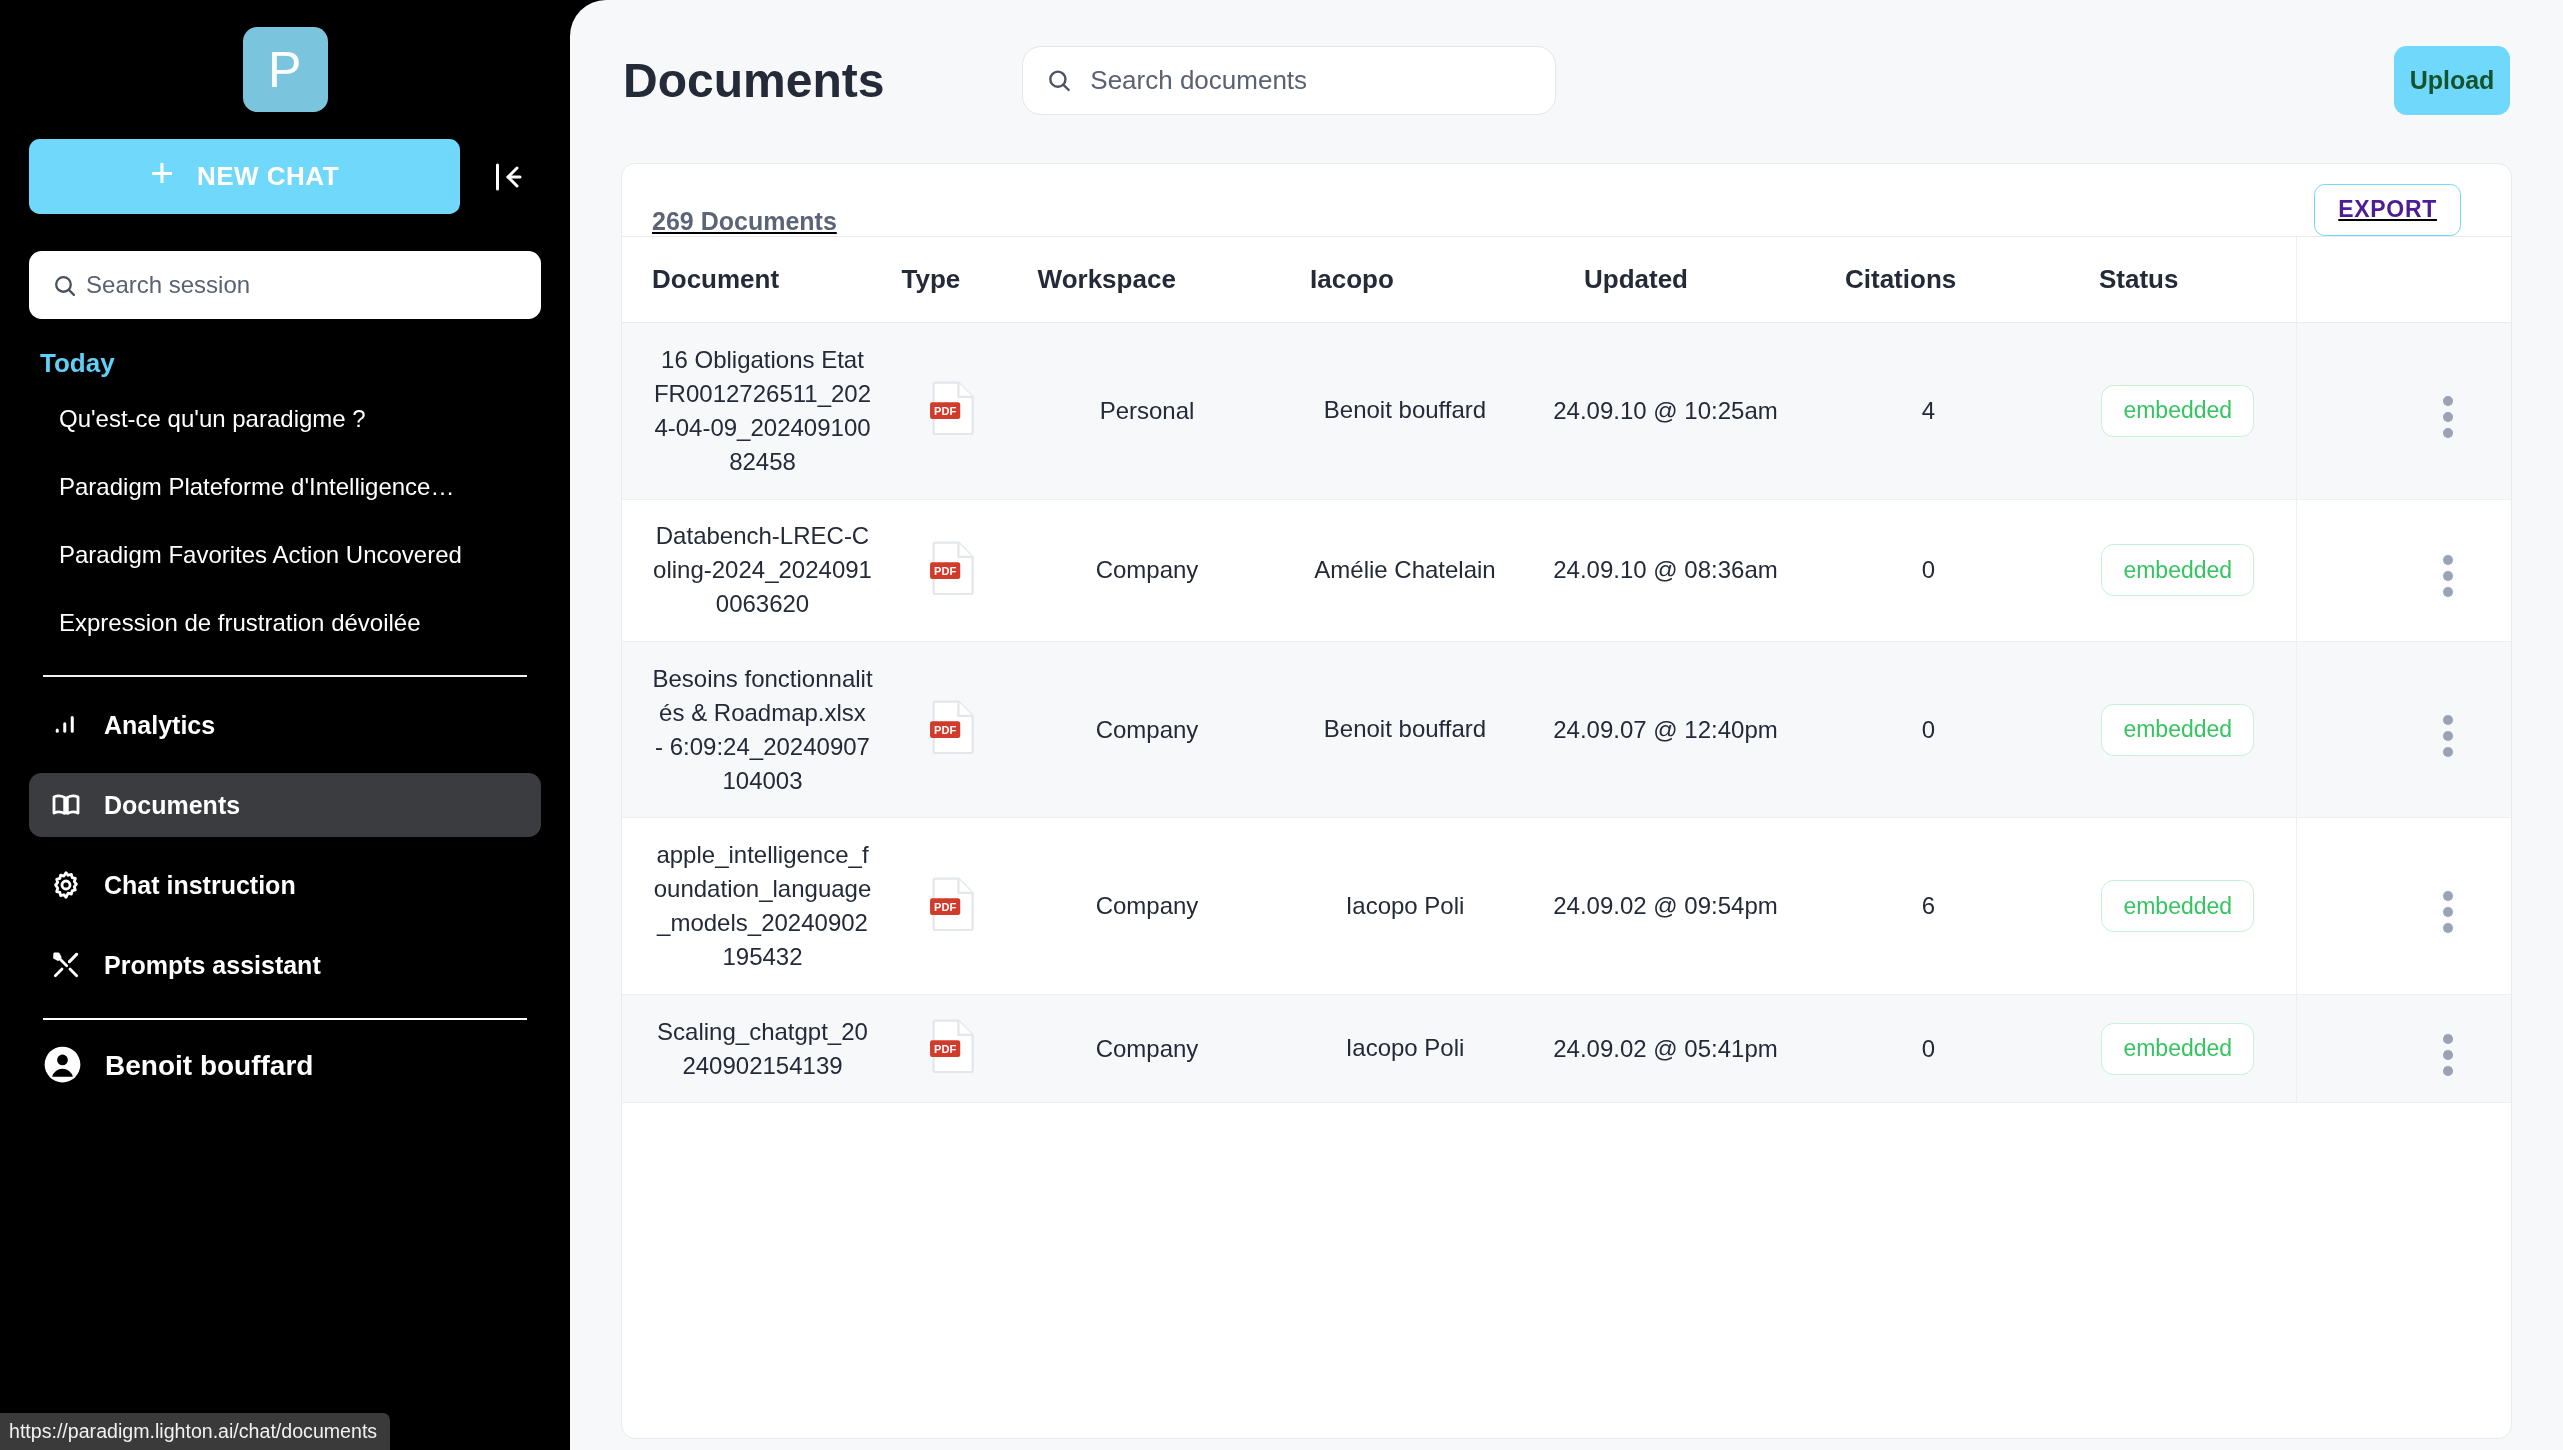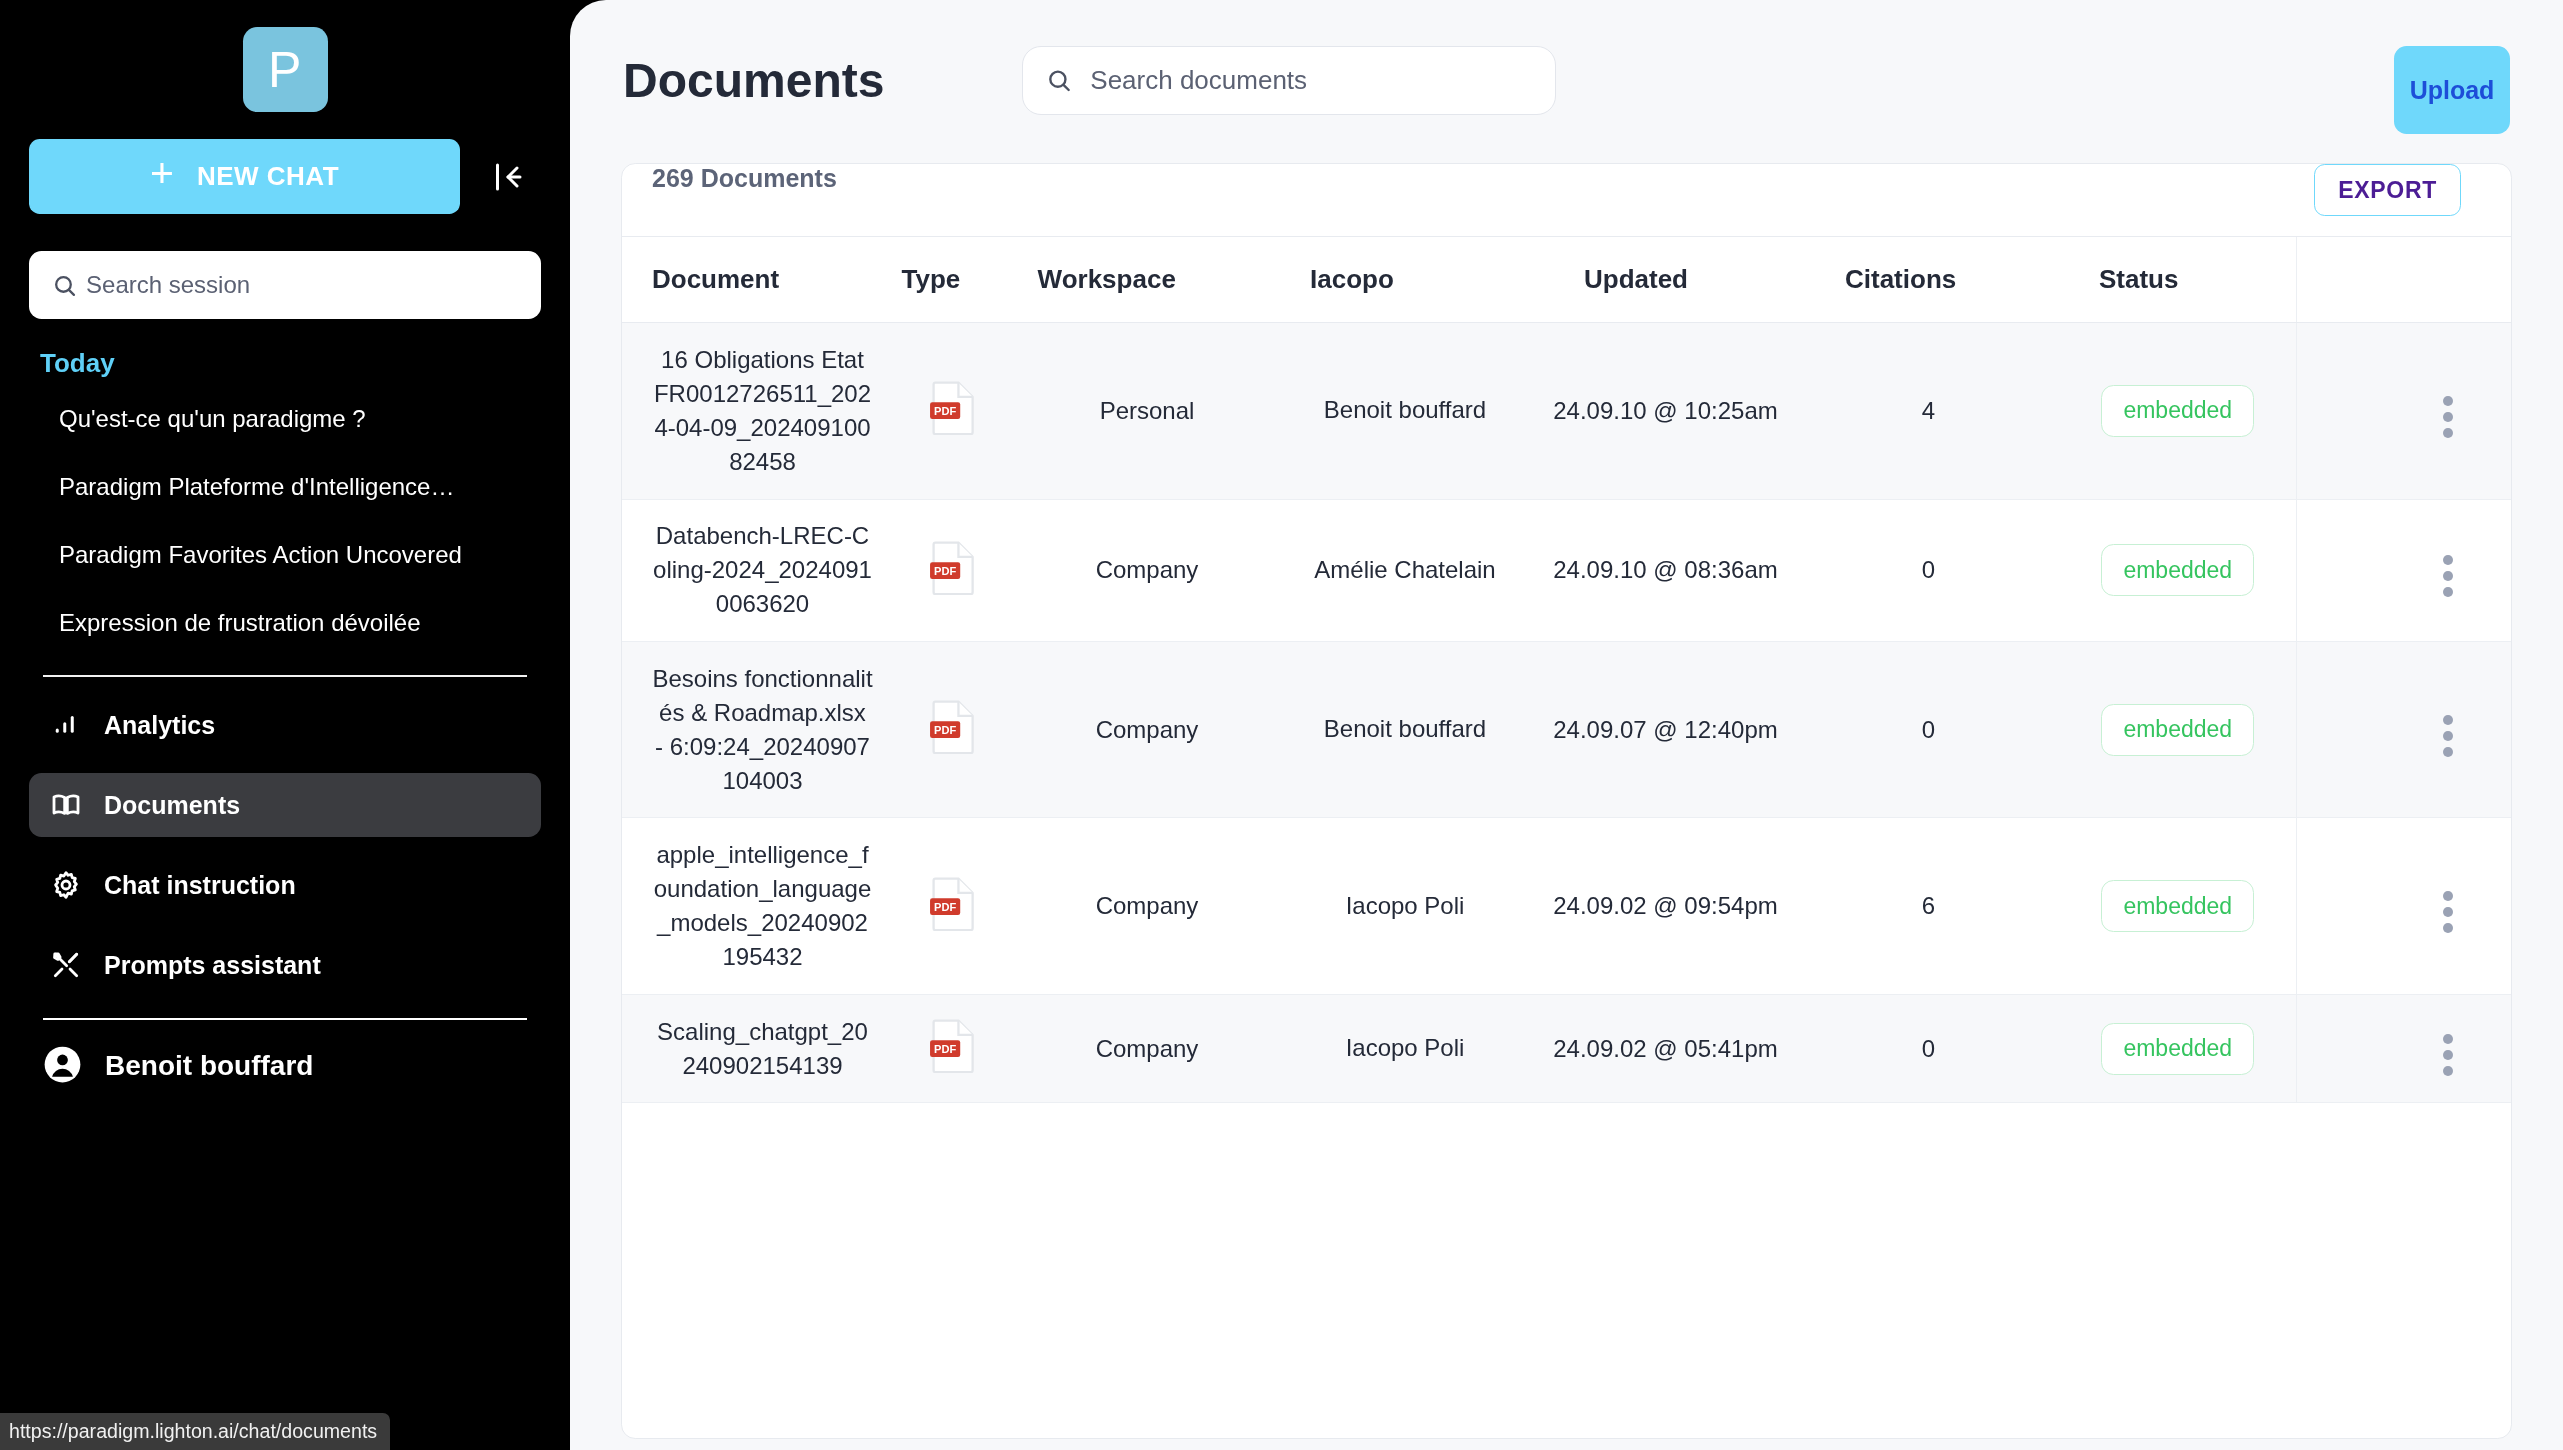--- a/index.html
+++ b/index.html
@@ -122,38 +122,39 @@
     display: flex; align-items: center; gap: 18px; padding: 0 23px;
   }
   .doc-search input {
     border: none; outline: none; background: transparent;
     font-family: "Liberation Sans", sans-serif;
     font-size: 26px; color: #3e4355; width: 100%;
   }
   .doc-search input::placeholder { color: #5b6173; }
   .upload-btn {
     position: absolute; right: 53px; top: 46px;
-    width: 116px; height: 88px; border-radius: 12.5px;
+    width: 116px; height: 69px; border-radius: 12.5px;
     background: #6fd8fb; border: none; cursor: pointer;
-    color: #1d4ed8; font-size: 25px; font-weight: 700;
+    color: #14532d; font-size: 25px; font-weight: 700;
     font-family: "Liberation Sans", sans-serif;
   }
 
   .card {
     margin: 48px 51px 0 51px;
     background: #ffffff;
     border: 1.3px solid #e7eaef;
     border-radius: 14.2px;
     overflow: hidden;
     height: 1276px;
   }
   .card-top {
-    display: flex; align-items: flex-start; justify-content: space-between;
+    display: flex; align-items: flex-end; justify-content: space-between;
     padding: 0 50px 0 30px; height: 73px;
     border-bottom: 1.8px solid #e8ebf0;
+    text-decoration: underline;
   }
   .doc-count { color: #5c6478; font-size: 25px; font-weight: 700; }
   .export-btn {
     border: 1.8px solid #6fd8fb; background: #ffffff;
     color: #4c1d95; font-size: 23px; font-weight: 700;
     letter-spacing: 0.7px;
     border-radius: 10.7px; padding: 11.6px 23px; cursor: pointer;
     font-family: "Liberation Sans", sans-serif;
   }
 

